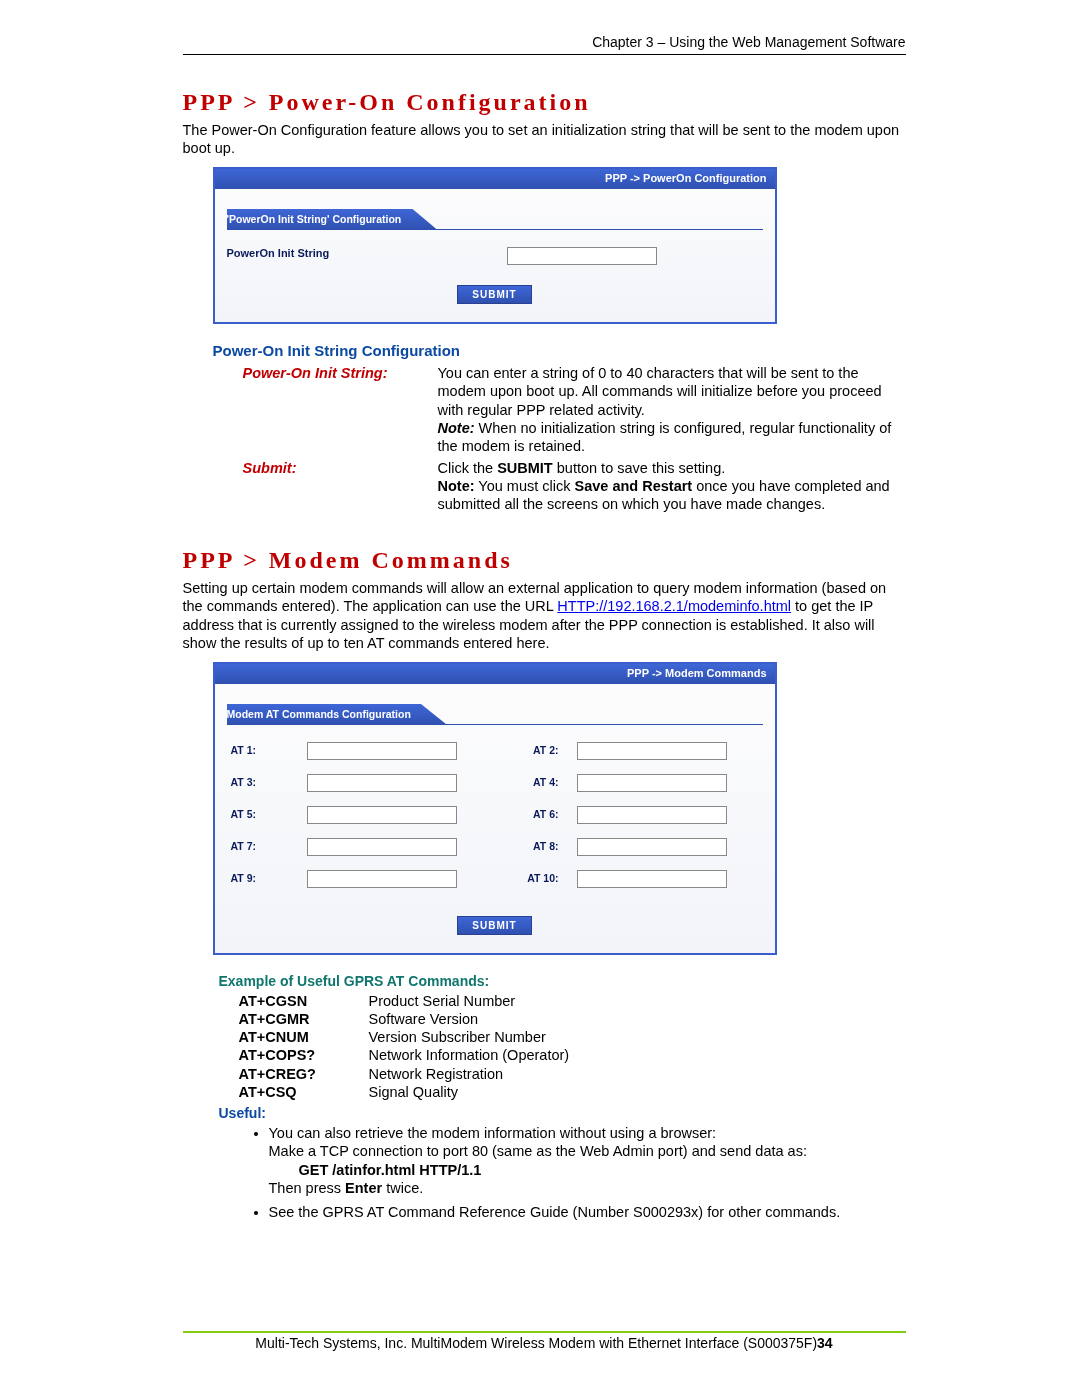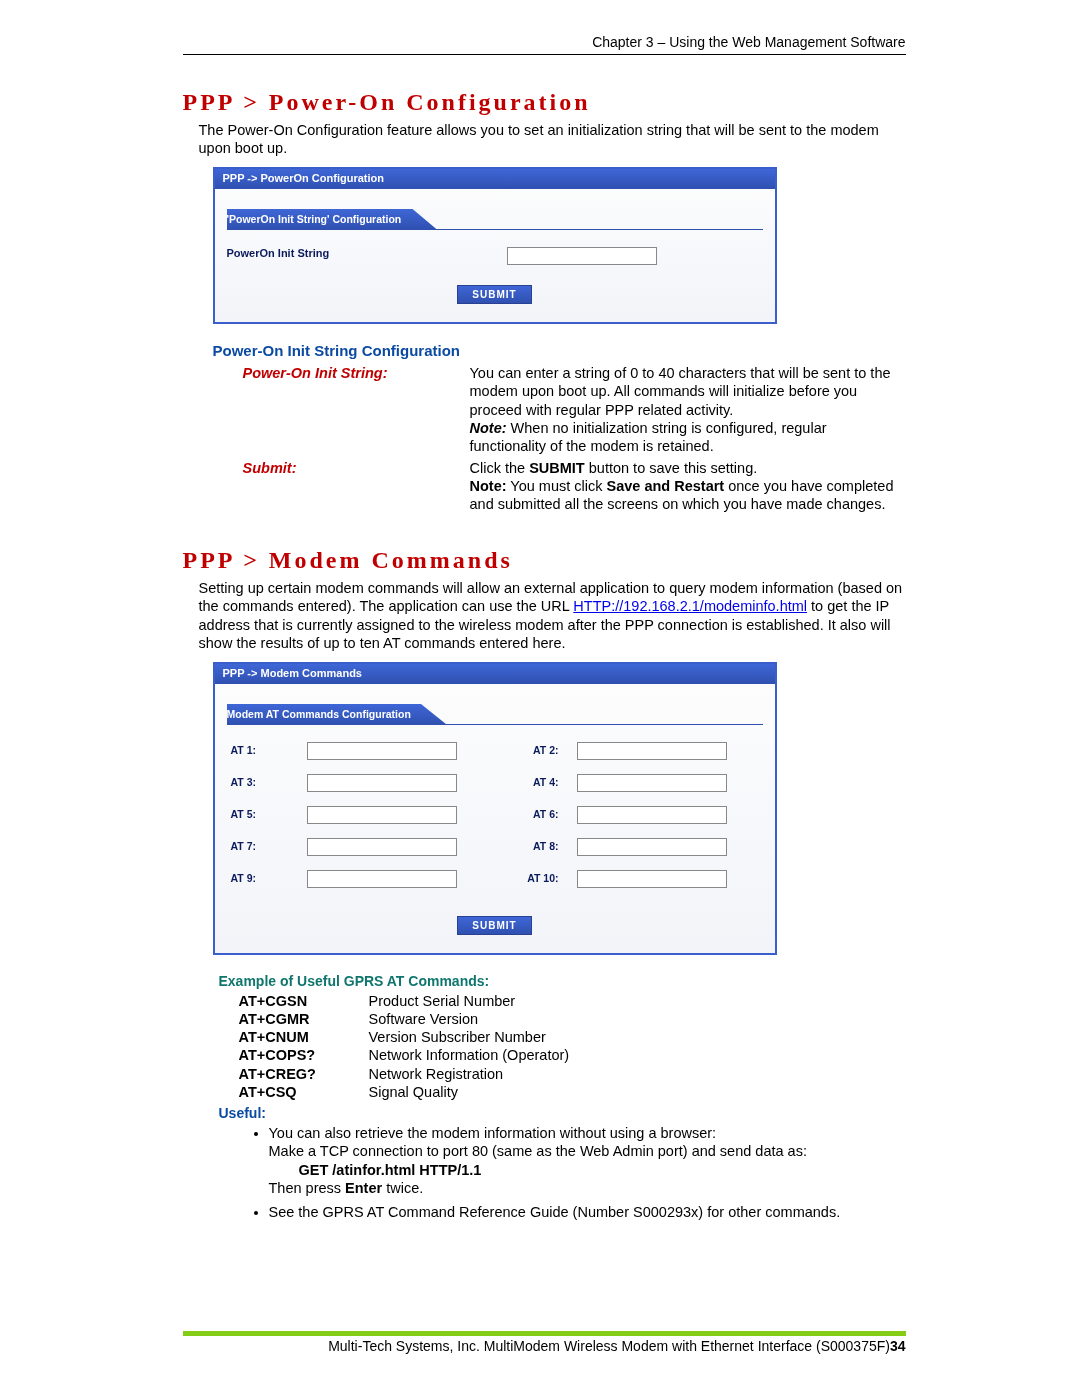--- a/index.html
+++ b/index.html
@@ -28,36 +28,37 @@
   }
   h2.section-title {
     font-family: "Century Schoolbook", Georgia, serif;
     color: #C00000;
     font-weight: bold;
     letter-spacing: 3px;
     font-size: 24px;
     margin: 8px 0 4px 0;
   }
   p.intro {
-    margin: 0 0 10px 16px;
+    margin: 0 0 10px 0;
   }
   .panel {
     border: 2px solid #3a5fcd;
     background: linear-gradient(#fdfdfd,#f2f4f9);
     width: 560px;
     margin: 4px 0 18px 30px;
     font-family: Verdana, Arial, sans-serif;
     font-size: 11px;
   }
   .panel-header {
     background: linear-gradient(#3e66d6,#2f50b0);
     color: #fff;
     padding: 3px 8px;
     font-weight: bold;
     font-size: 11px;
+    text-align: right;
   }
   .panel-body {
     padding: 14px 12px 18px 12px;
   }
   .tab-row {
     margin: 6px 0 16px 0;
     position: relative;
     height: 22px;
   }
   .tab-label {
@@ -111,21 +112,20 @@
     font-size: 15px;
     margin: 6px 0 4px 30px;
   }
   .def-table {
     margin-left: 60px;
     font-size: 14.5px;
   }
   .def-row {
     display: flex;
     margin: 0 0 2px 0;
-    gap: 32px;
   }
   .def-term {
     color: #C00000;
     font-weight: bold;
     font-style: italic;
     width: 195px;
     flex: 0 0 195px;
   }
   .def-desc {
     flex: 1;
@@ -178,24 +178,24 @@
     margin-bottom: 6px;
   }
   .indent-get {
     margin-left: 30px;
     font-weight: bold;
   }
   .footer {
     margin-top: 110px;
   }
   .footer-line {
-    border-top: 5px solid #84cc16;
+    border-top: 2px solid #84cc16;
     padding-top: 2px;
     display: flex;
-    justify-content: flex-end;
+    justify-content: center;
     font-size: 14px;
   }
   .section-block { margin-bottom: 32px; }
 </style>
 </head>
 <body>
 
 <div class="page">
 
   <div class="top-header">

